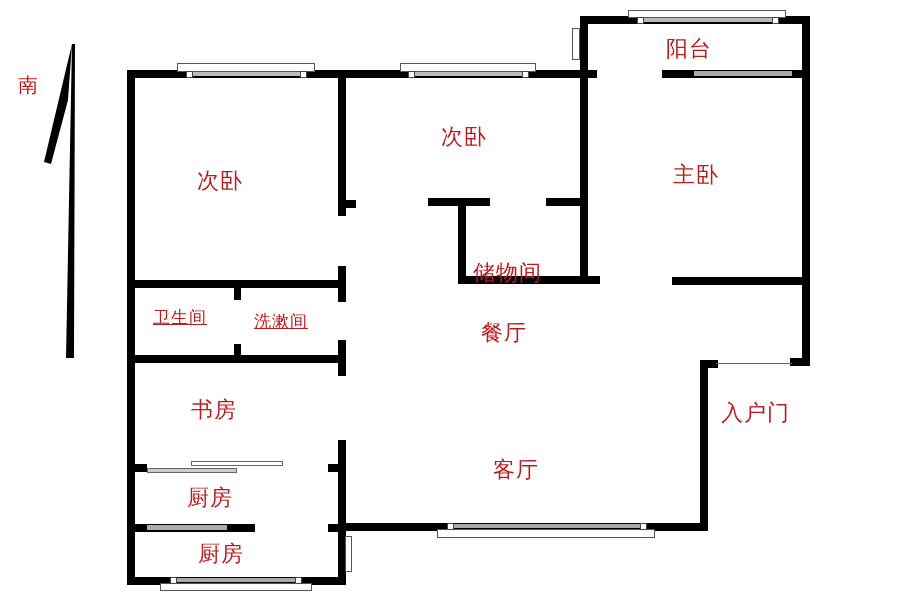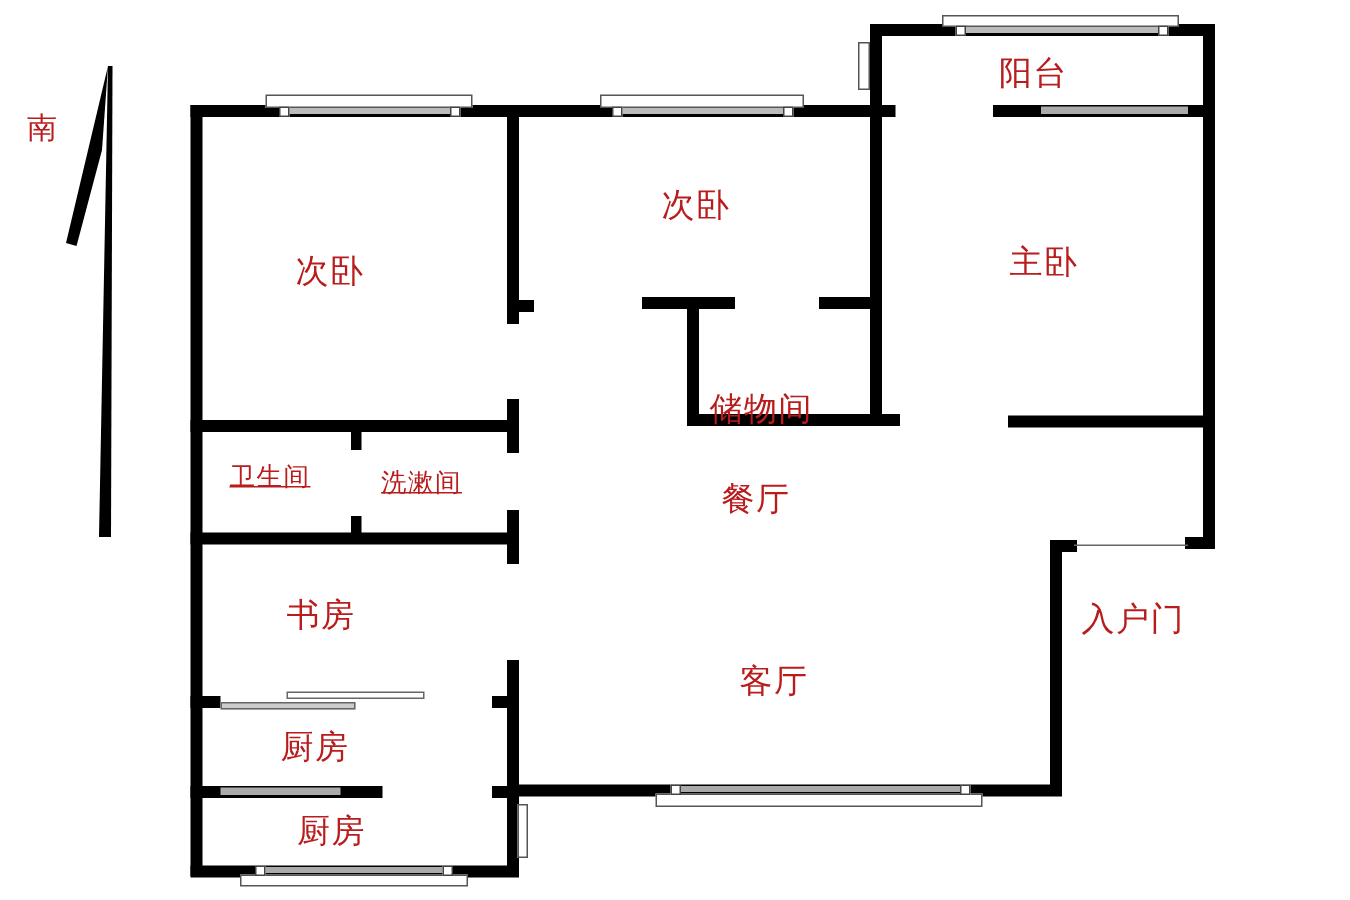--- a/index.html
+++ b/index.html
@@ -103,14 +103,14 @@
 <div class="lbl" style="left:441px;top:122px;">次卧</div>
 <div class="lbl" style="left:666px;top:34px;">阳台</div>
 <div class="lbl" style="left:673px;top:160px;">主卧</div>
 <div class="lbl" style="left:473px;top:214px;margin-top:44px;">储物间</div>
 <div class="lbl sm" style="left:153px;top:306px;">卫生间</div>
 <div class="lbl sm" style="left:254px;top:310px;">洗漱间</div>
 <div class="lbl" style="left:481px;top:318px;">餐厅</div>
 <div class="lbl" style="left:191px;top:395px;">书房</div>
 <div class="lbl" style="left:187px;top:483px;">厨房</div>
 <div class="lbl" style="left:198px;top:539px;">厨房</div>
-<div class="lbl" style="left:493px;top:439px;">客厅</div>
+<div class="lbl" style="left:493px;top:455px;">客厅</div>
 <div class="lbl" style="left:721px;top:398px;">入户门</div>
 
 </body></html>

